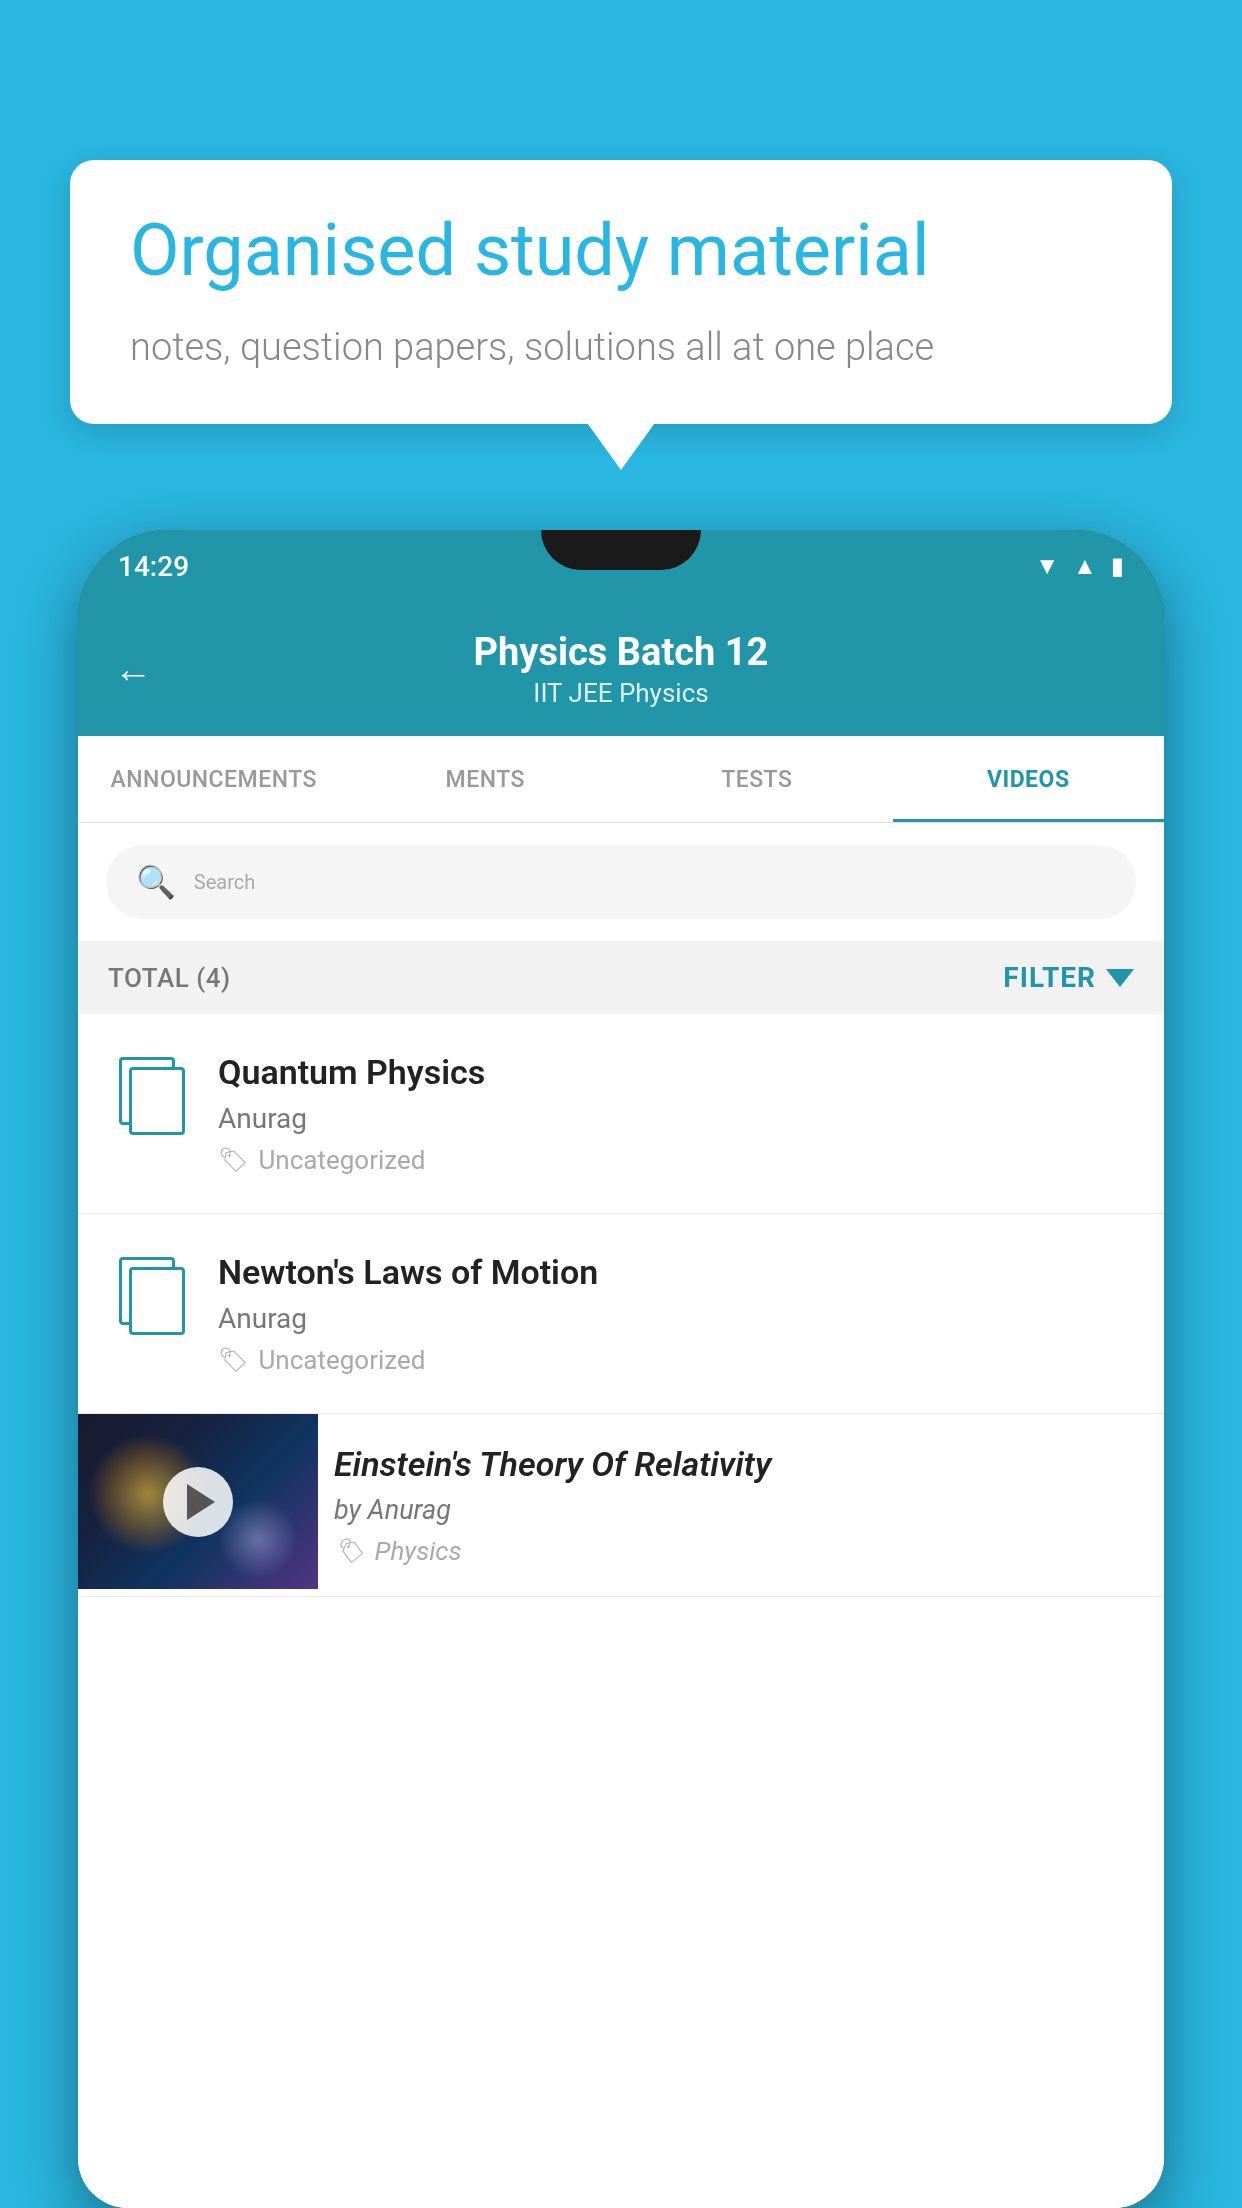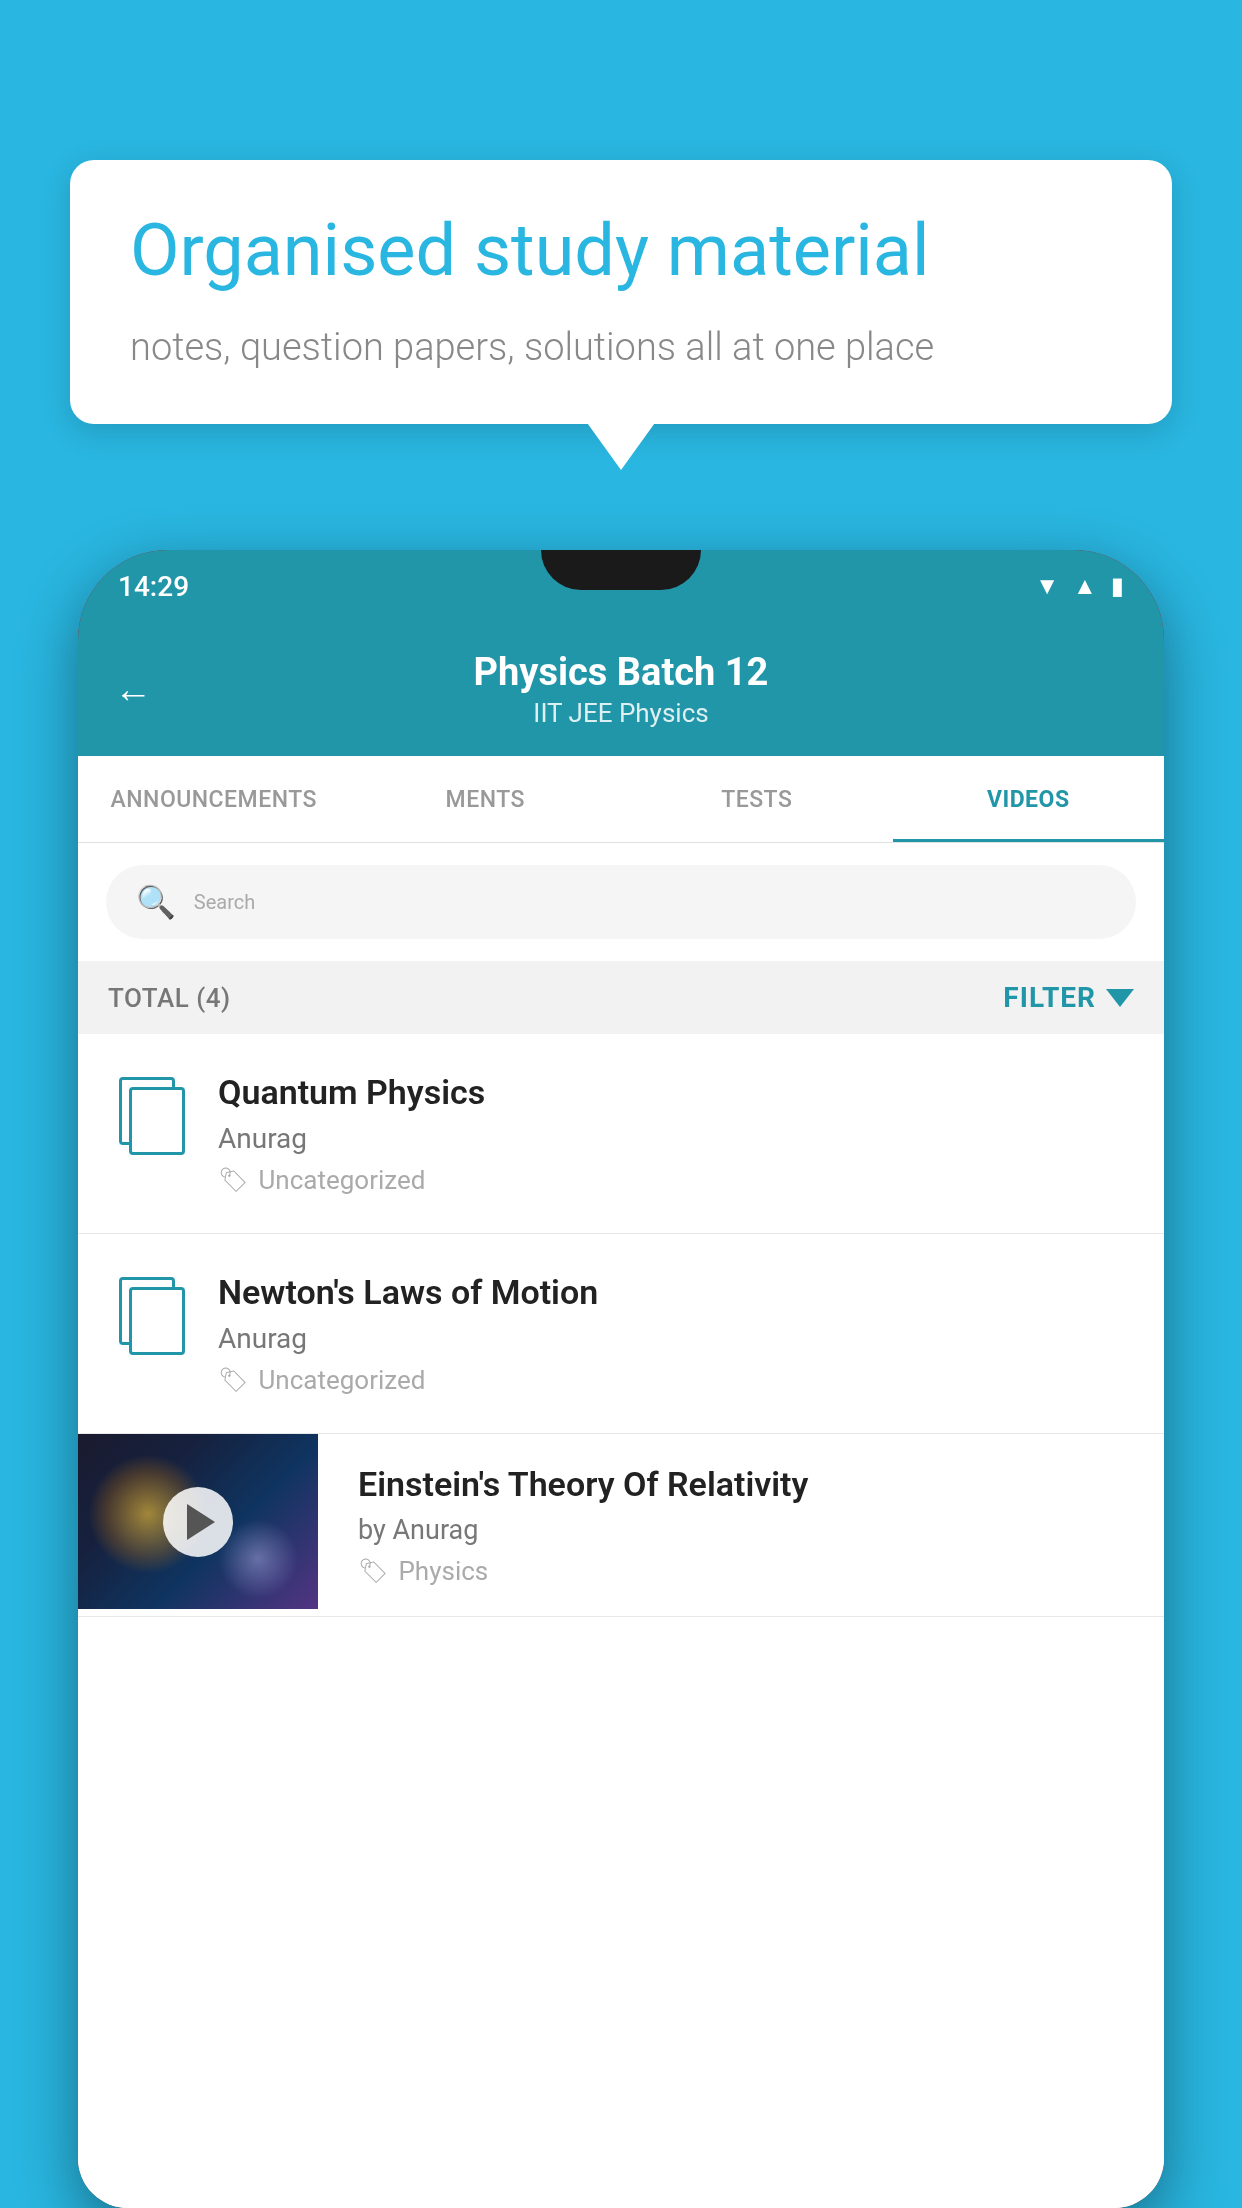--- a/index.html
+++ b/index.html
@@ -57,21 +57,20 @@
     .phone-frame {
       position: absolute;
       top: 530px;
       left: 78px;
       right: 78px;
       bottom: 0;
       background: #b91c1c;
       border-radius: 90px 90px 50px 50px;
       overflow: hidden;
       box-shadow: 0 20px 60px rgba(0,0,0,0.4);
-      margin-top: 20px;
     }
 
     
     .status-bar {
       background: #2196a8;
       height: 72px;
       display: flex;
       align-items: center;
       justify-content: space-between;
       padding: 0 40px;
@@ -356,21 +355,22 @@
       width: 0;
       height: 0;
       border-top: 18px solid transparent;
       border-bottom: 18px solid transparent;
       border-left: 28px solid #555;
       margin-left: 6px;
     }
 
     .thumb-info {
       flex: 1;
-      padding: 30px 40px;
+      padding: 30px 16px;
+      font-style: italic;
     }
 
     .thumb-title {
       font-size: 34px;
       font-weight: 600;
       color: #222;
       margin-bottom: 10px;
     }
 
     .thumb-author {

